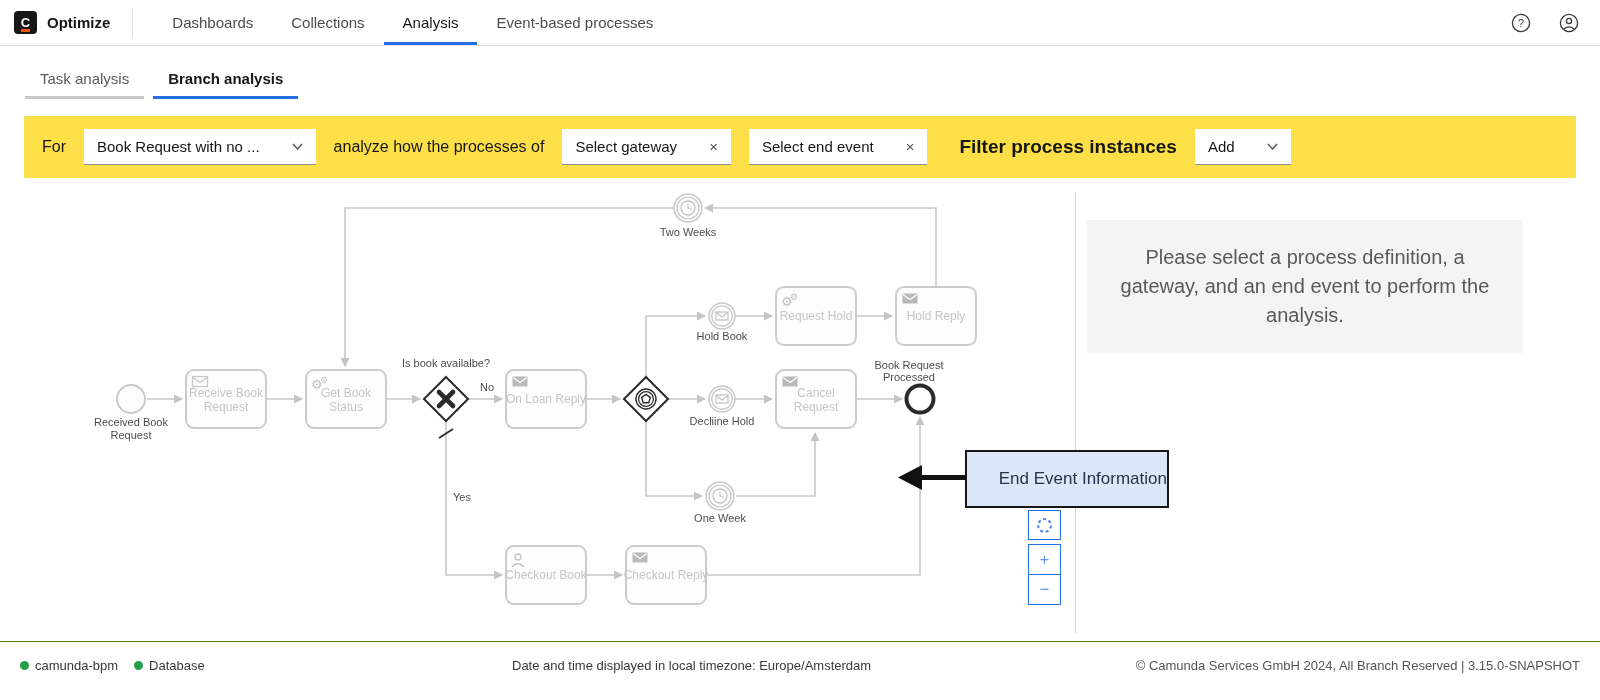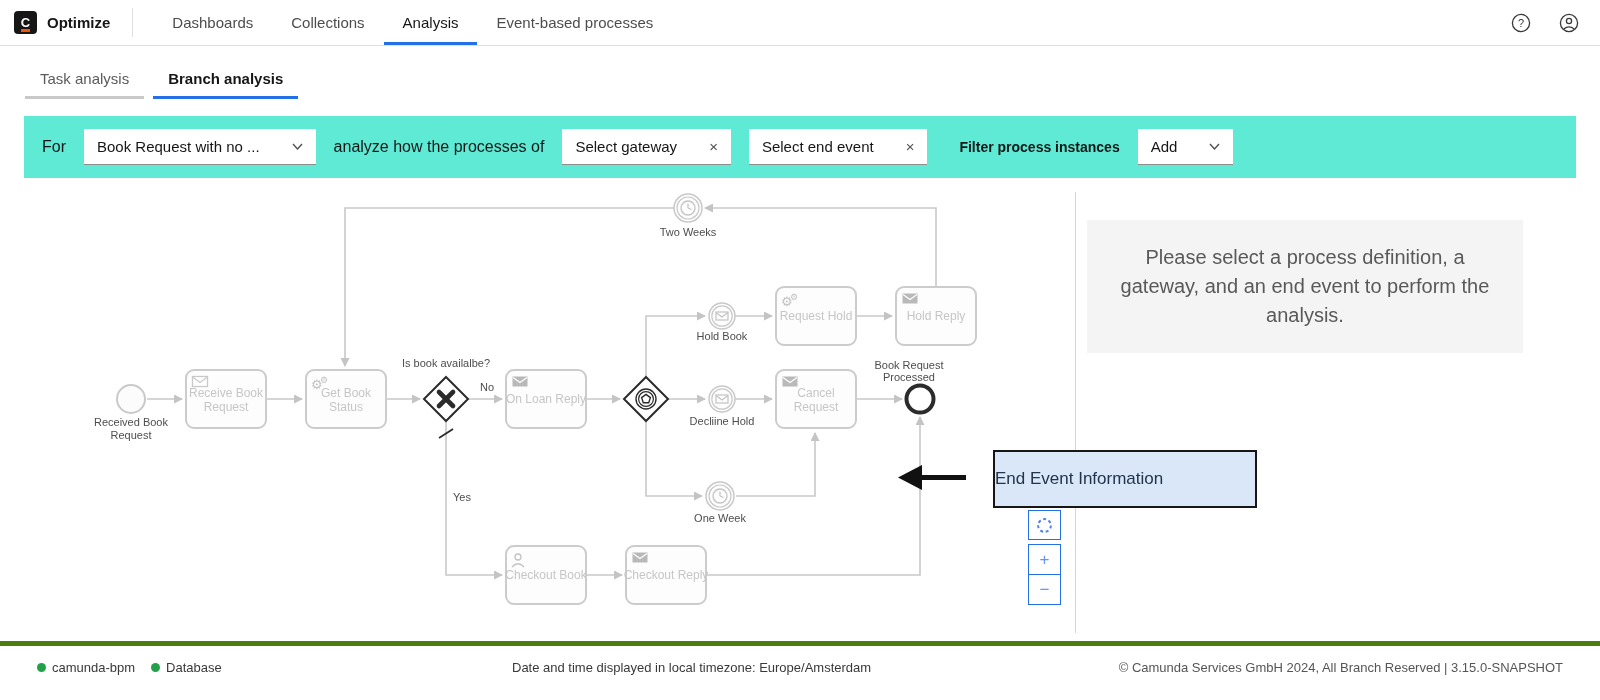--- a/index.html
+++ b/index.html
@@ -19,47 +19,47 @@
   .nav-item.active { color:#161616; border-bottom:3px solid #2470e8; padding-top:3px; }
   .header-right { margin-left:auto; display:flex; align-items:center; gap:18px; }
   .icon-btn { width:30px; height:30px; border:none; background:transparent; display:flex; align-items:center; justify-content:center; cursor:pointer; }
 
   
   .tabs { display:flex; margin:24px 0 0 25px; }
   .tab { padding:0 15px 9px; margin-right:9px; font-size:15px; color:#5b5b5b; border-bottom:3px solid #c9c9c9; cursor:pointer; }
   .tab.active { color:#161616; font-weight:bold; border-bottom-color:#2470e8; }
 
   
-  .filter-bar { margin:17px 24px 0; height:62px; background:#5eead4; display:flex; align-items:center; padding:0 18px; gap:18px;text-align:right; }
+  .filter-bar { margin:17px 24px 0; height:62px; background:#fde047; display:flex; align-items:center; padding:0 18px; gap:18px;text-align:right; }
   .fb-text { font-size:16px; color:#161616; white-space:nowrap; }
-  .fb-label-small { font-size:14px; font-weight:bold; color:#161616; margin-left:14px; white-space:nowrap; }
+  .fb-label-small { font-size:19px; font-weight:bold; color:#161616; margin-left:14px; white-space:nowrap; }
   .select-box { height:36px; background:#fff; border:none; border-bottom:1px solid #8d8d8d; display:flex; align-items:center;
     padding:0 13px; gap:32px; font-size:15px; color:#161616; cursor:pointer; white-space:nowrap; }
   .select-box .chev { width:11px; height:7px; }
   .clear-x { color:#525252; font-size:15px; cursor:pointer; line-height:1; }
 
   
   .main { position:relative; height:463px; }
   .diagram-svg { position:absolute; left:0; top:0; }
   .right-panel { position:absolute; left:1075px; top:14px; height:441px; width:525px; border-left:1px solid #d6d6d6; }
   .placeholder-box { position:absolute; left:11px; top:28px; width:436px; height:133px; background:#f4f4f4;
     display:flex; align-items:center; justify-content:center; padding:10px 28px; }
   .placeholder-box p { font-size:20px; line-height:29px; color:#595959; text-align:center; }
-  .tooltip { position:absolute; left:965px; top:272px; width:264px; height:58px; background:#d9e7f8;
-    border:2px solid #161616; display:flex; align-items:center; justify-content:flex-start; z-index:3;margin-left:28px; }
+  .tooltip { position:absolute; left:965px; top:272px; width:204px; height:58px; background:#d9e7f8;
+    border:2px solid #161616; display:flex; align-items:center; justify-content:flex-end; z-index:3; }
   .tooltip span { font-size:17px; color:#24344d; }
   .zoom-btn { position:absolute; left:1028px; width:33px; background:#fff; border:1px solid #2470e8;
     color:#6695ec; font-size:17px; display:flex; align-items:center; justify-content:center; cursor:pointer; z-index:4;
     font-family:"Liberation Sans", sans-serif; }
   .zb-reset { top:332px; height:30px; }
   .zb-plus  { top:366px; height:31px; }
   .zb-minus { top:396px; height:31px; }
 
   
-  .footer { height:47px; border-top:5px solid #4d7c0f; position:relative; display:flex; align-items:center; padding:0 37px; font-size:13px; color:#393939; }
+  .footer { height:47px; border-top:1px solid #4d7c0f; position:relative; display:flex; align-items:center; padding:0 20px; font-size:13px; color:#393939; }
   .conn { display:flex; align-items:center; gap:6px; margin-right:16px; }
   .dot { width:9px; height:9px; border-radius:50%; background:#24a148; }
   .tz-note { position:absolute; left:512px; color:#393939; }
   .copyright { margin-left:auto; color:#555; }
 
   
   text { font-family:"Liberation Sans", sans-serif; }
   .lbl-dark  { font-size:11px; fill:#4d4d4d; }
   .lbl-inner { font-size:12px; fill:#c6c6c6; }
 </style>

